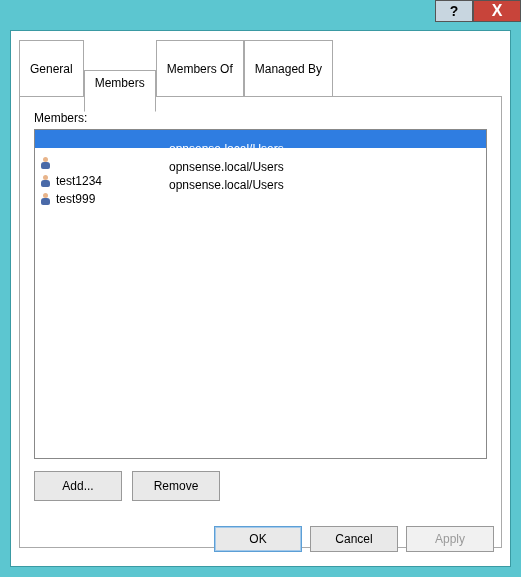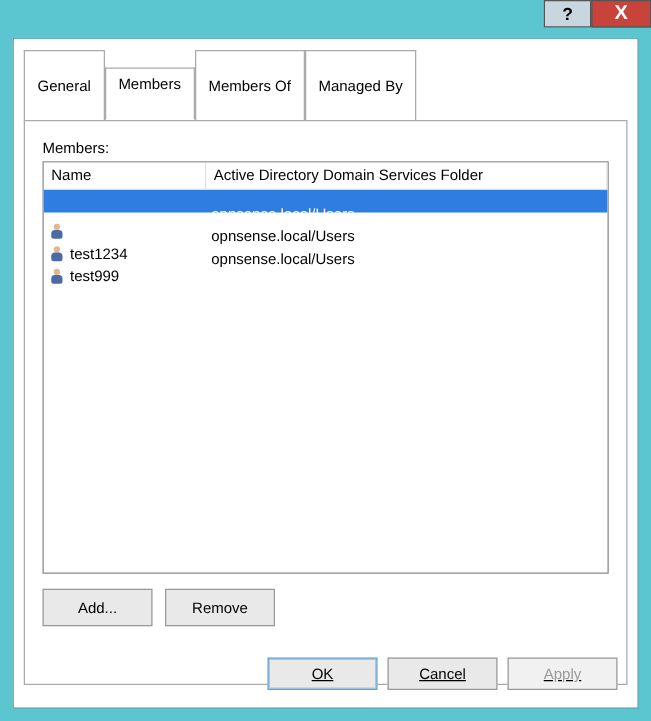--- a/index.html
+++ b/index.html
@@ -79,21 +79,21 @@
     margin-right: 0;
   }
   .tab.inactive {
     background: #fff;
   }
   .tab.active {
     background: #fff;
     border-bottom: 1px solid #fff;
     z-index: 2;
     padding-top: 5px;
-    top: 0;
+    top: 16px;
   }
   .tabpanel {
     border: 1px solid #aaa;
     margin: 0 8px 8px 8px;
     height: 452px;
     padding: 14px 14px 4px 14px;
     position: relative;
     background: #fff;
   }
   .members-label {
@@ -189,21 +189,20 @@
     padding: 0 8px;
     text-align: center;
     cursor: default;
   }
   .dialog-buttons {
     position: absolute;
     right: 16px;
     bottom: 14px;
     display: flex;
     gap: 8px;
-    text-decoration: underline;
   }
   .dbtn {
     width: 88px;
     height: 26px;
     border: 1px solid #999;
     background: #e9e9e9;
     font-size: 12px;
     font-family: inherit;
   }
   .dbtn.default {
@@ -235,24 +234,20 @@
       <div class="tab inactive">General</div>
       <div class="tab active">Members</div>
       <div class="tab inactive">Members Of</div>
       <div class="tab inactive">Managed By</div>
     </div>
 
     <div class="tabpanel">
       <span class="members-label">Members:</span>
 
       <div class="listview">
-        <div class="listheader">
-          <div class="col col-name">Name</div>
-          <div class="col col-folder">Active Directory Domain Services Folder</div>
-        </div>
         <div class="listbody">
           <div class="row selected">
             <div class="cell-name">
               <span class="user-icon"></span>
               <span>opnsense</span>
             </div>
             <div class="cell-folder">opnsense.local/Users</div>
           </div>
           <div class="row">
             <div class="cell-name">

